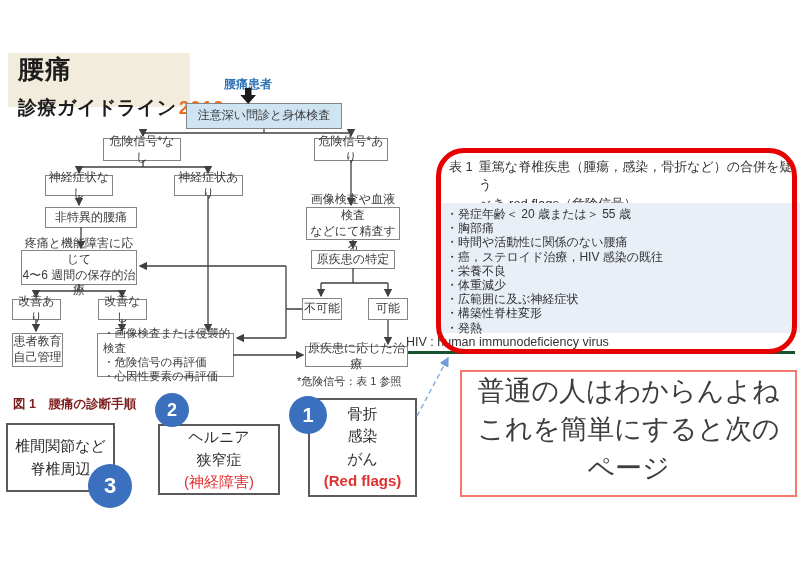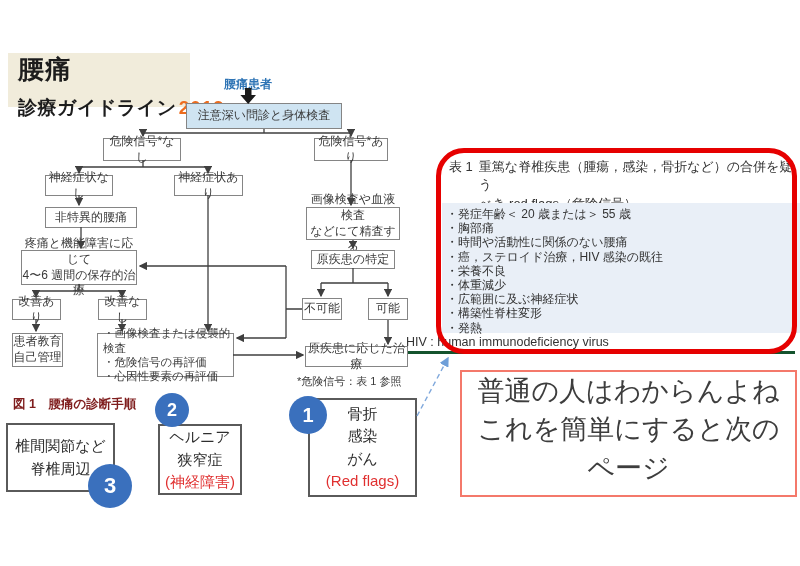--- a/index.html
+++ b/index.html
@@ -45,21 +45,21 @@
         justify-content:center;z-index:2;}
   .note-text{font-size:27px;line-height:1.42;color:#3d3d3d;text-align:center;white-space:pre-line;}
 
   
   .fig-caption{position:absolute;left:13px;top:396px;font-size:12.5px;font-weight:700;color:#7f1d1d;z-index:2;}
   .cat{position:absolute;box-sizing:border-box;background:#fff;border:2px solid #5a5a5a;
        display:flex;flex-direction:column;align-items:center;justify-content:center;
        text-align:center;z-index:2;}
   .cat-label{font-size:15px;line-height:1.5;color:#2e2e2e;white-space:pre-line;}
   .cat-red{font-size:15px;line-height:1.45;color:var(--red-text);}
-  .cat-red.bold{font-weight:normal;}
+  .cat-red.bold{font-weight:bold;}
   .badge{position:absolute;border-radius:50%;background:var(--badge-blue);color:#fff;
          font-weight:bold;display:flex;align-items:center;justify-content:center;z-index:5;}
   .b1{left:289px;top:396px;width:38px;height:38px;font-size:20px;}
   .b2{left:155px;top:393px;width:34px;height:34px;font-size:18px;}
   .b3{left:88px;top:464px;width:44px;height:44px;font-size:22px;}
 </style>
 </head>
 <body>
 
 <div class="canvas">
@@ -153,21 +153,21 @@
 これを簡単にすると次の
 ページ</div>
   </div>
 
   <div class="fig-caption">図 1　腰痛の診断手順</div>
 
   <div class="cat" style="left:6px;top:423px;width:109px;height:69px">
     <div class="cat-label">椎間関節など
 脊椎周辺</div>
   </div>
-  <div class="cat" style="left:158px;top:424px;width:84px;height:71px">
+  <div class="cat" style="left:158px;top:424px;width:122px;height:71px">
     <div class="cat-label">ヘルニア
 狭窄症</div>
     <div class="cat-red">(神経障害)</div>
   </div>
   <div class="cat" style="left:308px;top:398px;width:109px;height:99px">
     <div class="cat-label">骨折
 感染
 がん</div>
     <div class="cat-red bold">(Red flags)</div>
   </div>

